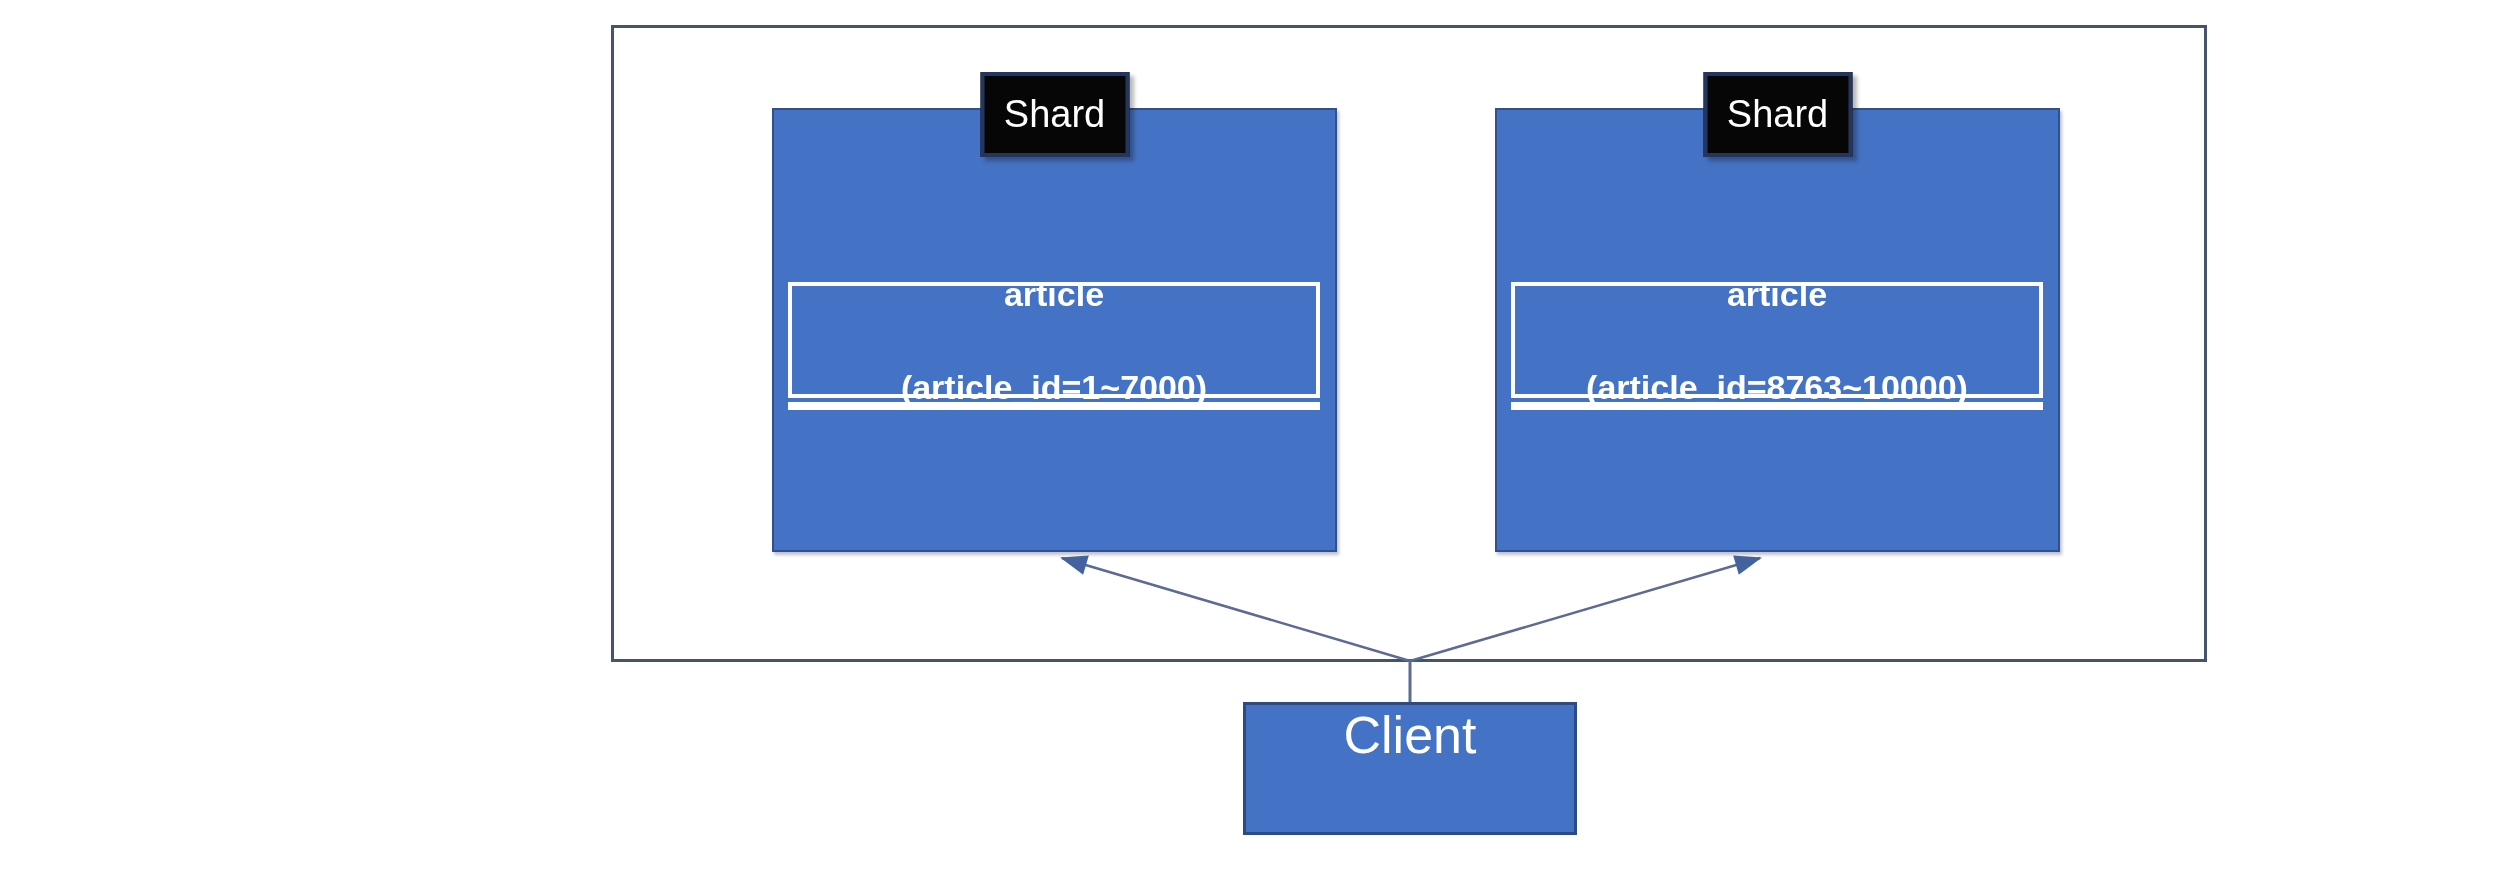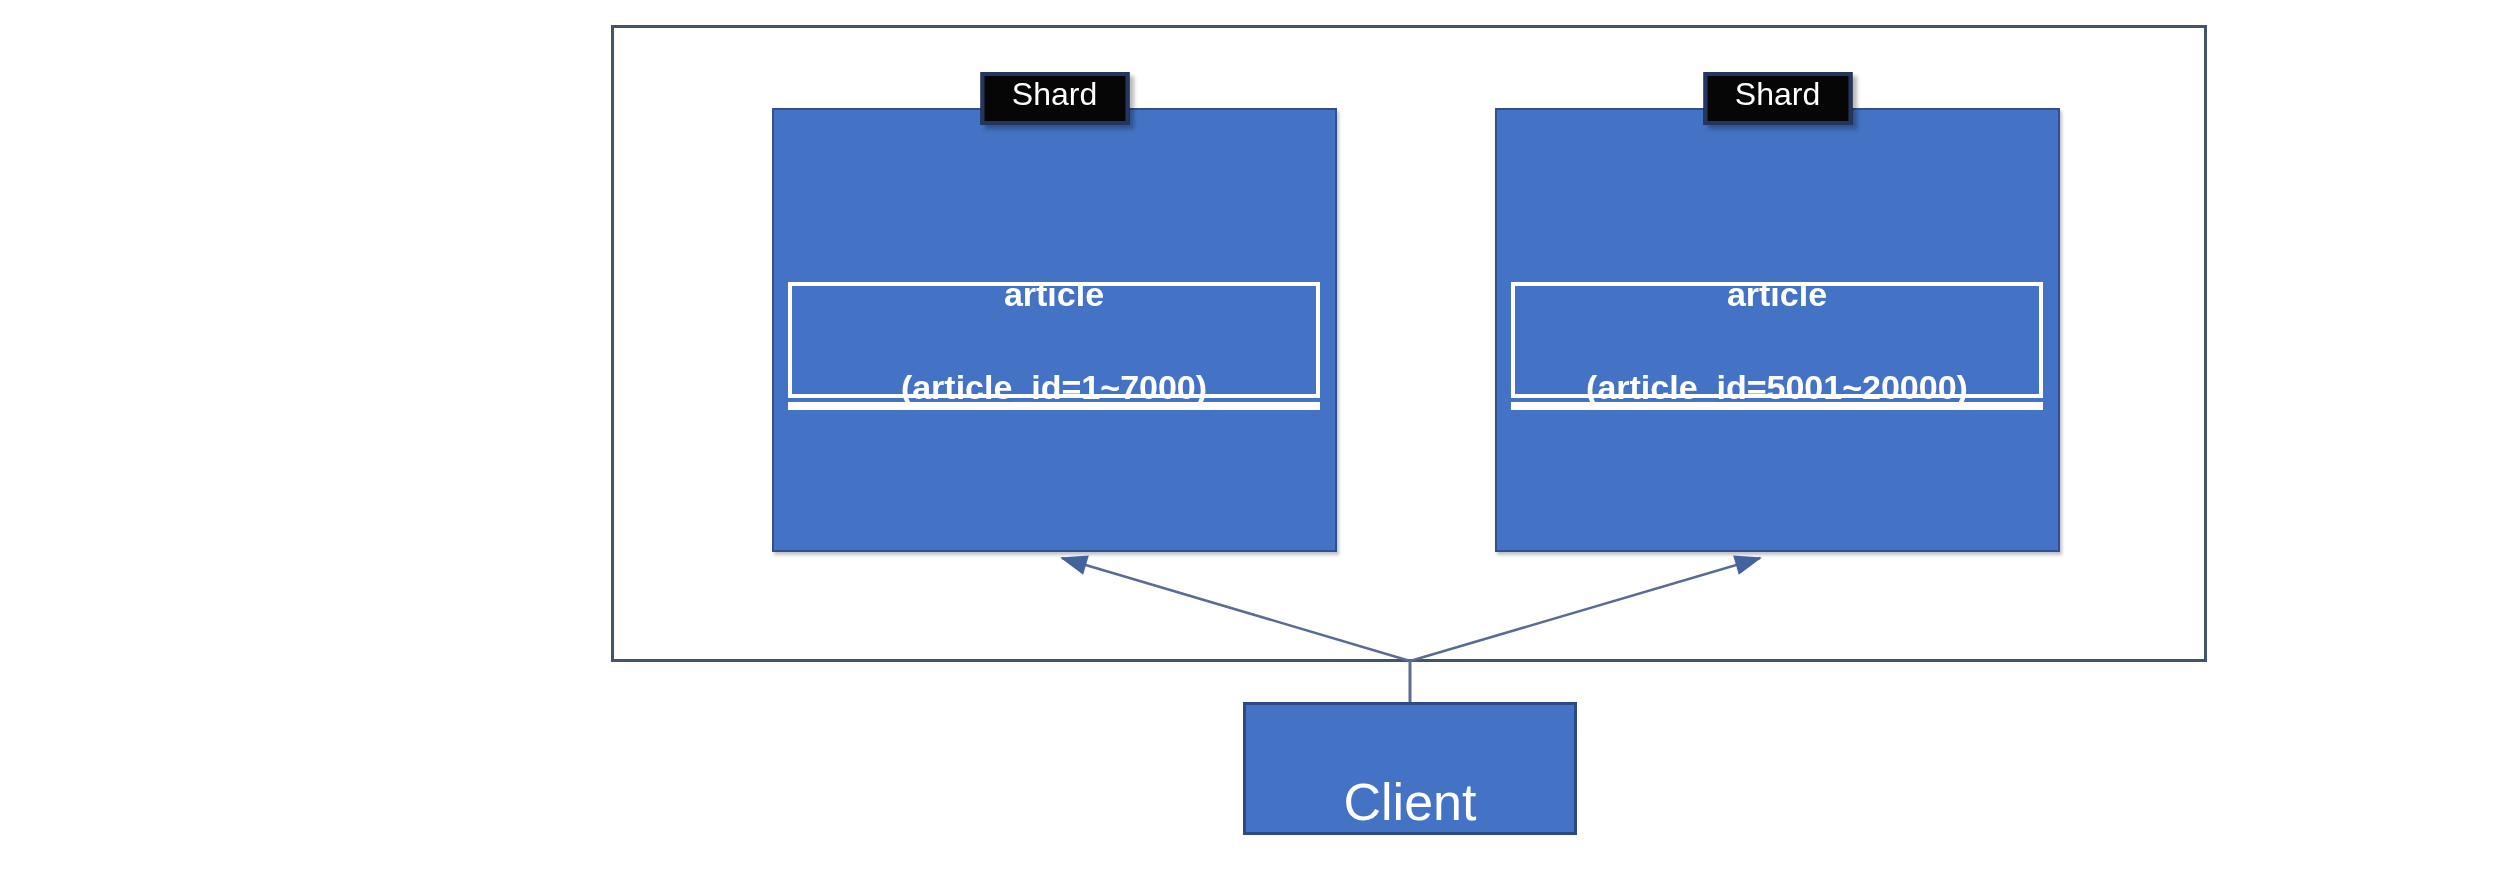--- a/index.html
+++ b/index.html
@@ -36,26 +36,26 @@
     border: 2px solid #34508c;
     box-shadow: 2px 3px 3px rgba(68,84,106,0.35);
   }
   .shard-1 { left: 772px; }
   .shard-2 { left: 1495px; }
 
   
   .shard-tag {
     position: absolute; left: 50%; top: -38px;
     transform: translateX(-50%);
-    width: 149px; height: 53px;
+    width: 149px; height: 85px;
     background: #060606;
     border: 4px solid #24365e;
     box-shadow: 4px 4px 4px rgba(0,0,0,0.28);
-    display: flex; align-items: flex-start; justify-content: center;
-    color: #ffffff; font-size: 32px;
+    display: flex; align-items: center; justify-content: center;
+    color: #ffffff; font-size: 38px;
   }
 
   
   .table-box {
     position: absolute; left: 14px; top: 172px;
     width: 532px; height: 116px;
     border: 4px solid #ffffff;
     display: flex; flex-direction: column;
     align-items: center; justify-content: center;
     color: #ffffff; font-weight: bold;
@@ -74,21 +74,21 @@
     width: 2496px; height: 890px;
     pointer-events: none;
   }
 
   
   .client-box {
     position: absolute; left: 1243px; top: 702px;
     width: 334px; height: 133px;
     background: #4472c4;
     border: 3px solid #2e4a84;
-    display: flex; align-items: flex-end; justify-content: center;
+    display: flex; align-items: flex-start; justify-content: center;
     color: #ffffff; font-size: 52px;
   }
 </style>
 </head>
 <body>
 
 <div class="canvas">
 
 
   <div class="cluster-rect"></div>
@@ -103,21 +103,21 @@
     </div>
     <div class="table-underline"></div>
   </div>
 
   <div class="shard shard-2">
     <div class="shard-tag">
       <span>Shard</span>
     </div>
     <div class="table-box">
       <span>article</span>
-      <span>(article_id=5001~20000)</span>
+      <span>(article_id=8763~10000)</span>
     </div>
     <div class="table-underline"></div>
   </div>
 
   <svg class="connectors" viewBox="0 0 2496 890" xmlns="http://www.w3.org/2000/svg">
     <defs>
       <marker id="arrowhead" markerUnits="userSpaceOnUse" markerWidth="30" markerHeight="24" refX="26" refY="11" orient="auto">
         <path d="M1,1 L28,11 L1,21 Z" fill="#44639e" stroke="none"></path>
       </marker>
     </defs>

